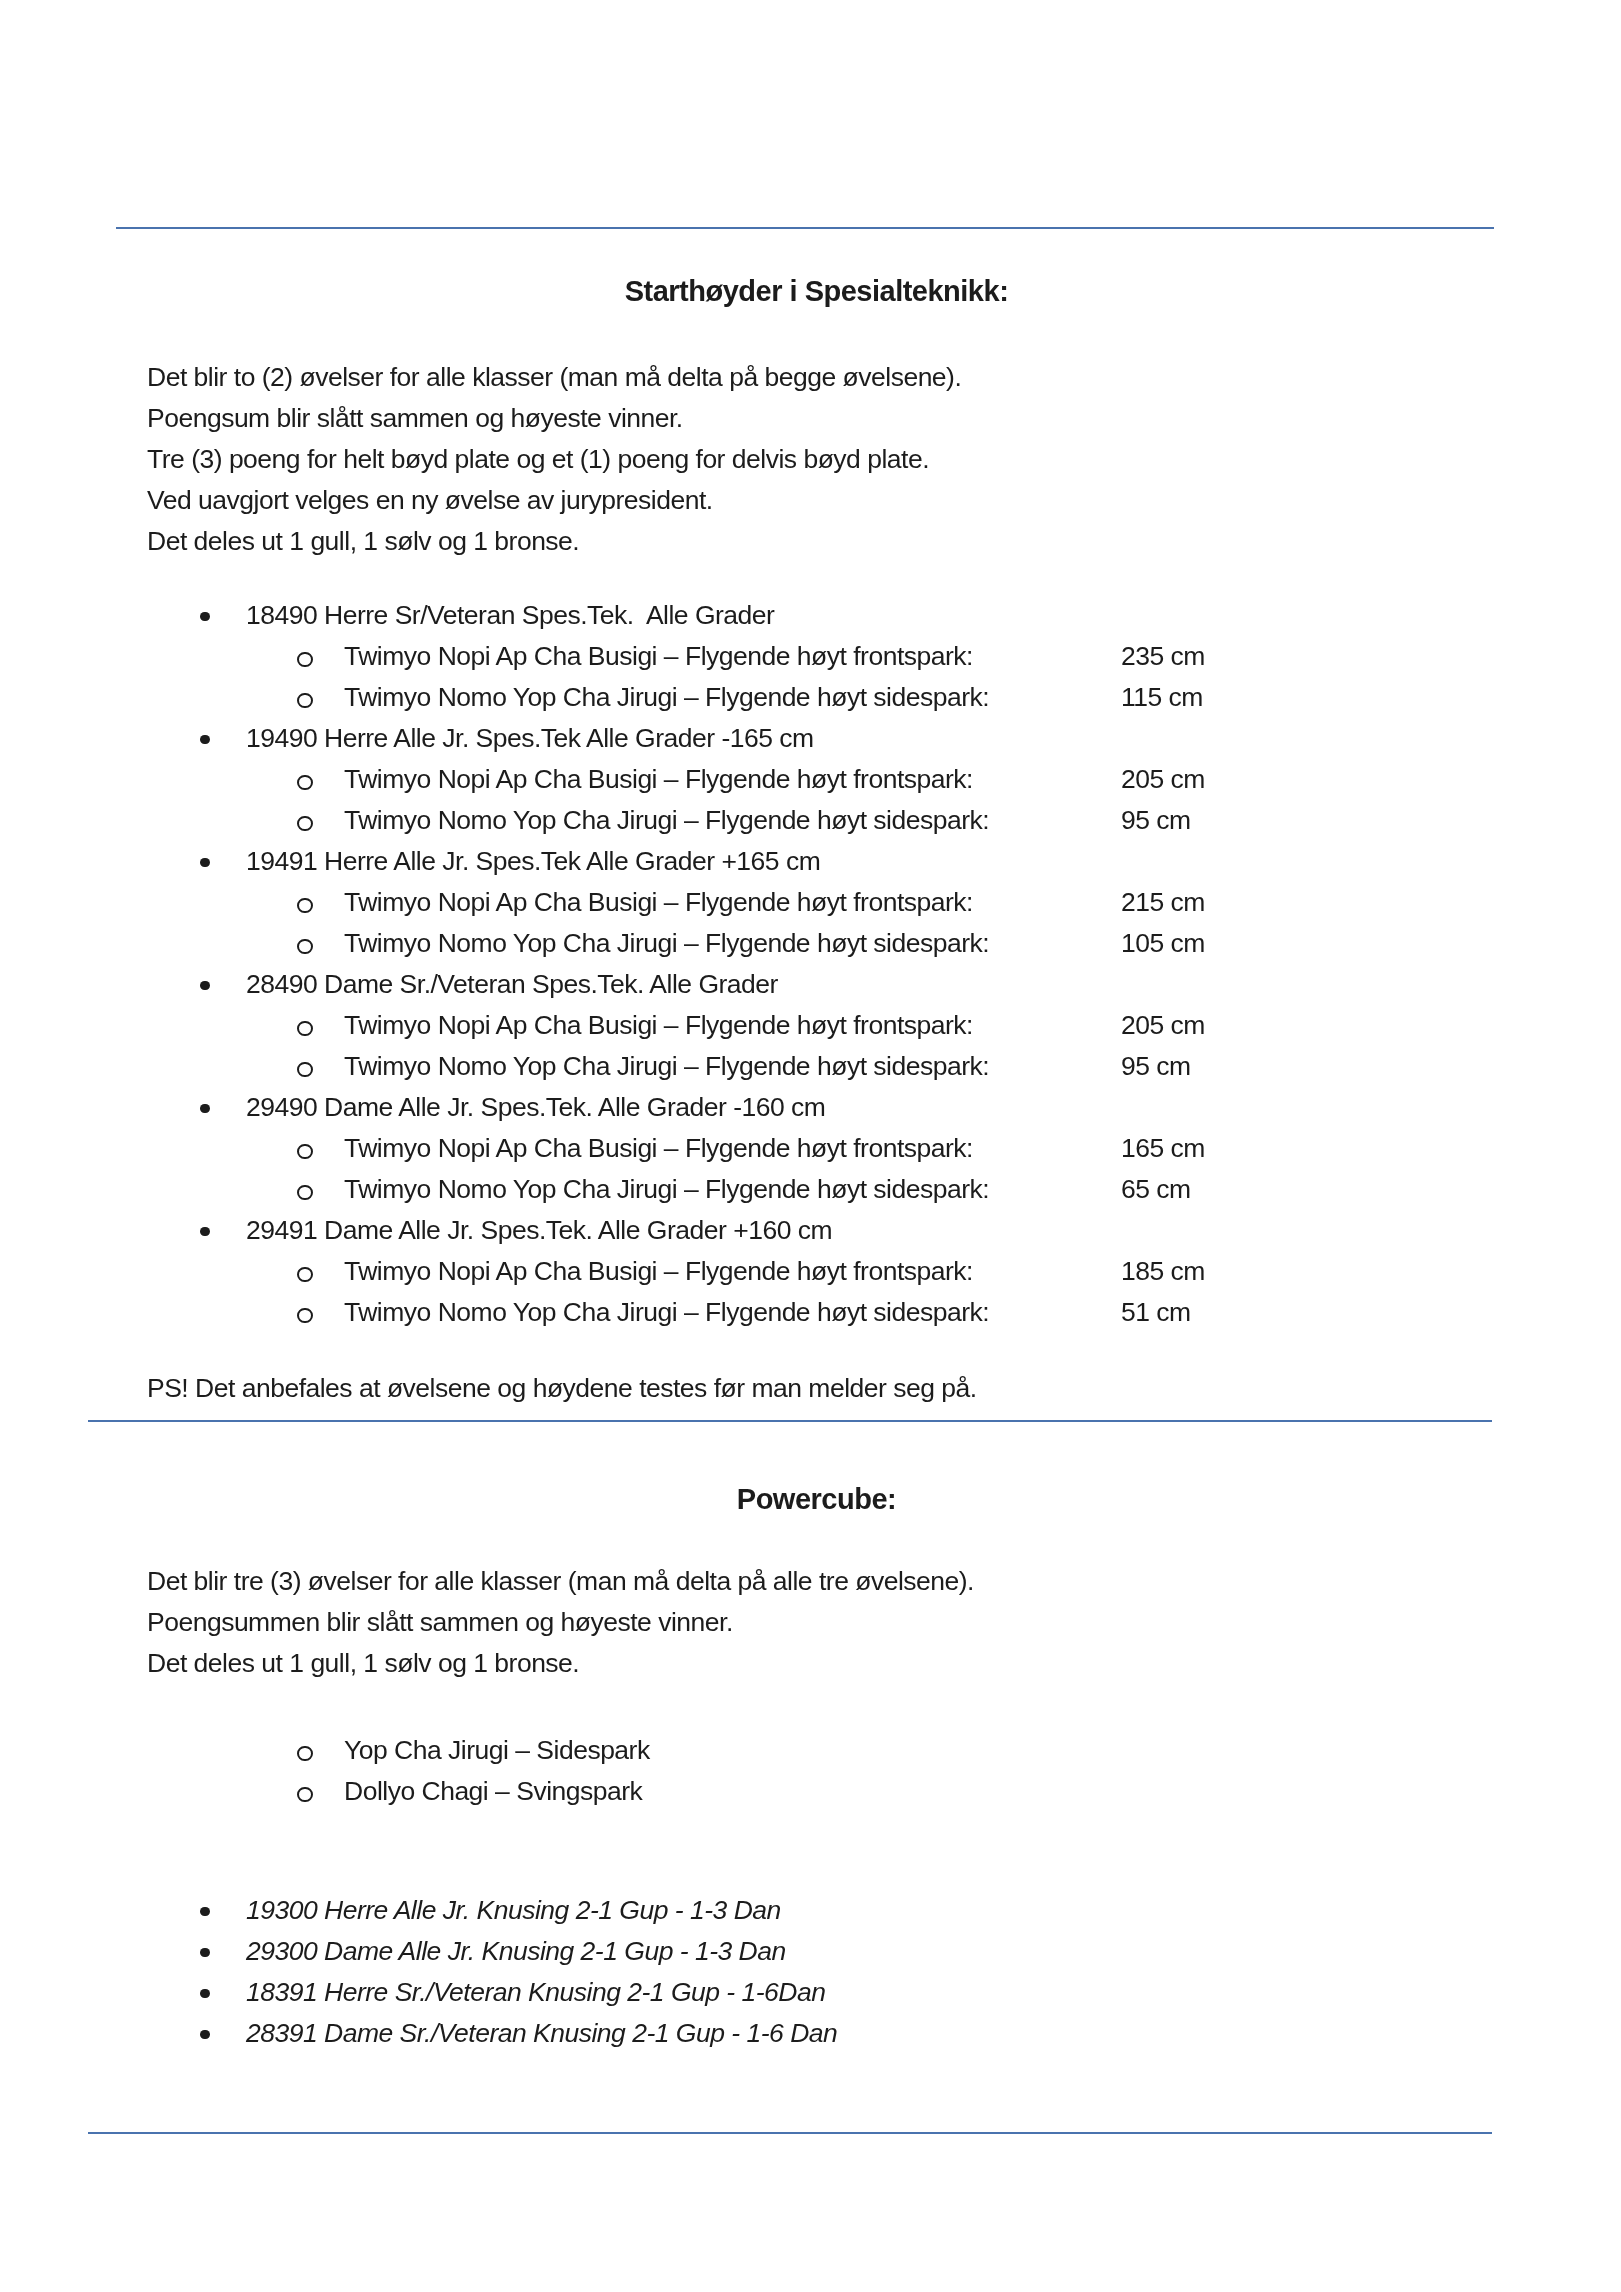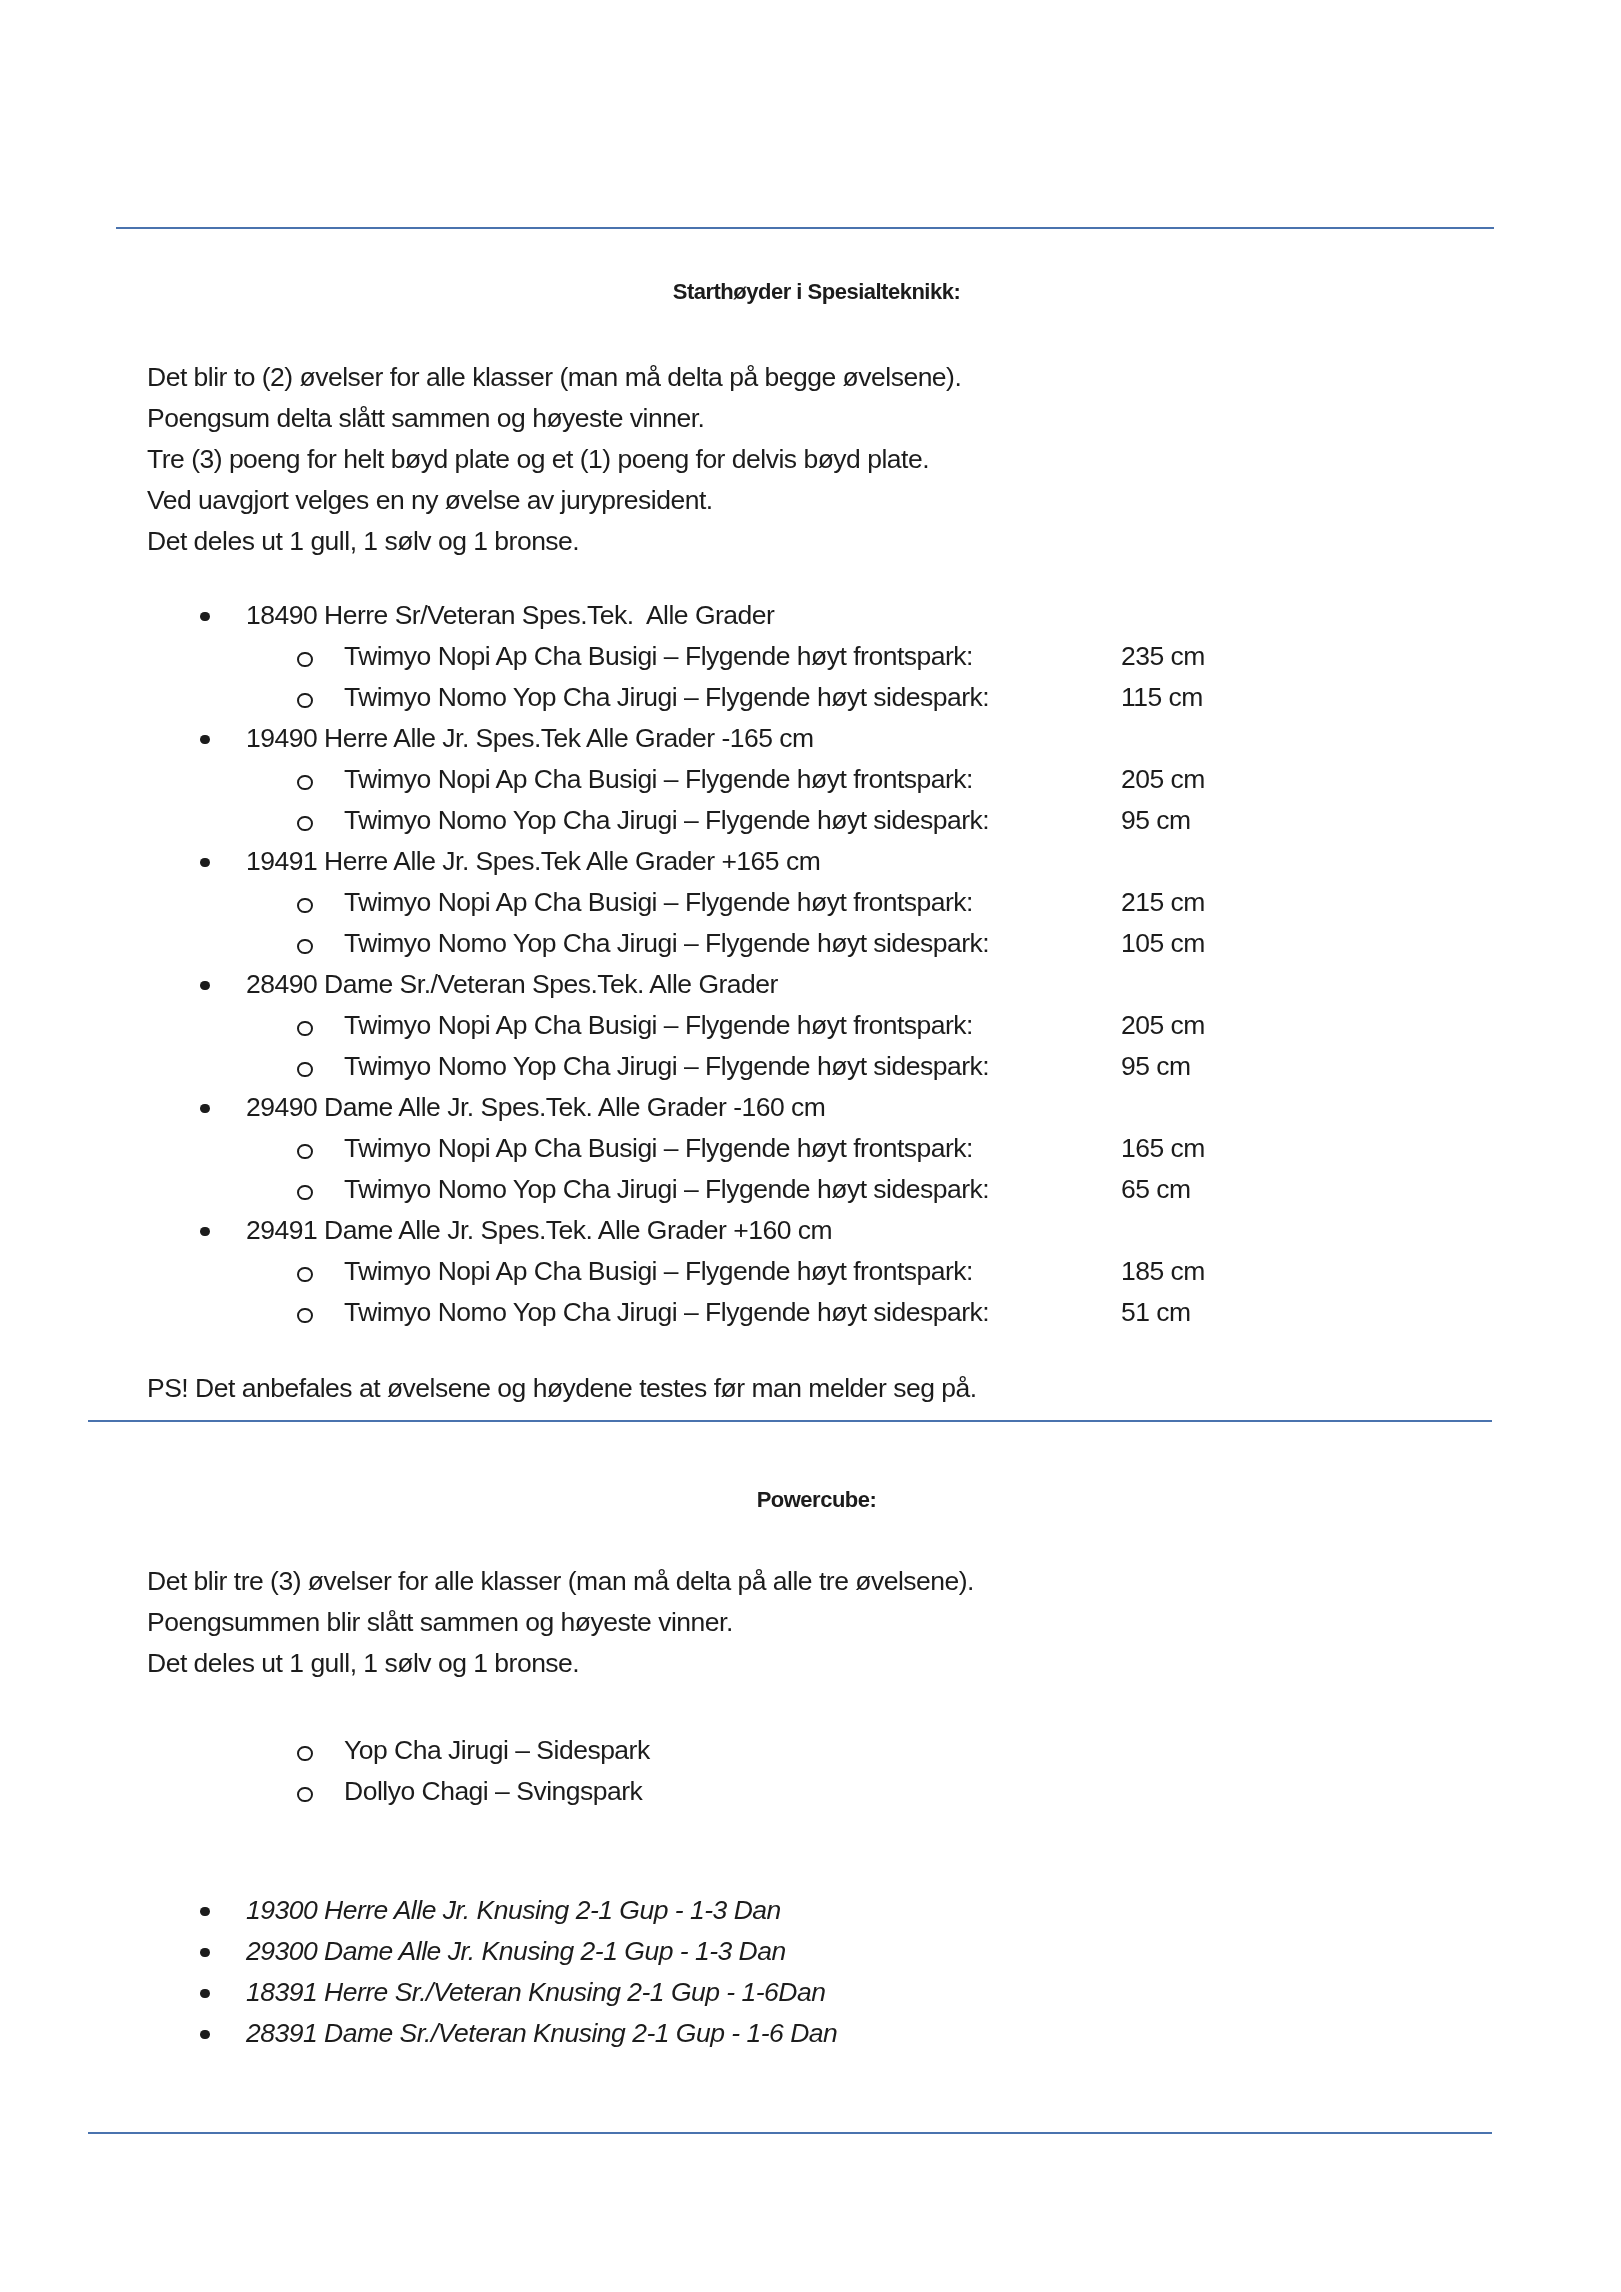--- a/index.html
+++ b/index.html
@@ -17,21 +17,21 @@
     letter-spacing: -0.5px;
   }
   .rule { position: absolute; height: 0; border-top: 2.9px solid #4a73ae; }
   .rule-top    { top: 227px;  left: 116px; width: 1378px; }
   .rule-middle { top: 1420px; left: 88px;  width: 1404px; }
   .rule-bottom { top: 2132px; left: 88px;  width: 1404px; }
 
   .title {
     position: absolute; left: 0; width: 100%;
     margin: 0; text-align: center;
-    font-size: 22px; font-weight: 700; padding-left: 12px;
+    font-size: 29px; font-weight: 700; padding-left: 12px;
   }
   .title-spesialteknikk { top: 271px; }
   .title-powercube      { top: 1479px; }
 
   .para { position: absolute; left: 147px; width: 1343px; }
   .para-spesialteknikk { top: 357px; }
   .para-powercube      { top: 1561px; }
   .pline { white-space: pre-wrap; }
 
   .ps-note { position: absolute; left: 147px; top: 1368px; width: 1343px; white-space: pre-wrap; }
@@ -59,21 +59,21 @@
 <body>
 
 <div class="page">
 
   <div class="rule rule-top"></div>
 
   <h1 class="title title-spesialteknikk">Starthøyder i Spesialteknikk:</h1>
 
   <div class="para para-spesialteknikk">
     <div class="pline">Det blir to (2) øvelser for alle klasser (man må delta på begge øvelsene).</div>
-    <div class="pline">Poengsum delta slått sammen og høyeste vinner.</div>
+    <div class="pline">Poengsum blir slått sammen og høyeste vinner.</div>
     <div class="pline">Tre (3) poeng for helt bøyd plate og et (1) poeng for delvis bøyd plate.</div>
     <div class="pline">Ved uavgjort velges en ny øvelse av jurypresident.</div>
     <div class="pline">Det deles ut 1 gull, 1 sølv og 1 bronse.</div>
   </div>
 
   <ul class="list list-startheights">
     <li class="lvl1"><span>18490 Herre Sr/Veteran Spes.Tek.  Alle Grader</span></li>
     <li class="lvl2"><span>Twimyo Nopi Ap Cha Busigi – Flygende høyt frontspark:</span><span class="val">235 cm</span></li>
     <li class="lvl2"><span>Twimyo Nomo Yop Cha Jirugi – Flygende høyt sidespark:</span><span class="val">115 cm</span></li>
 

